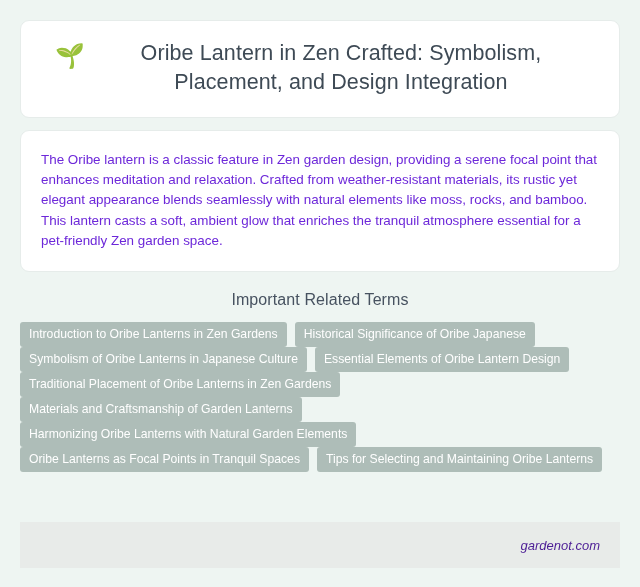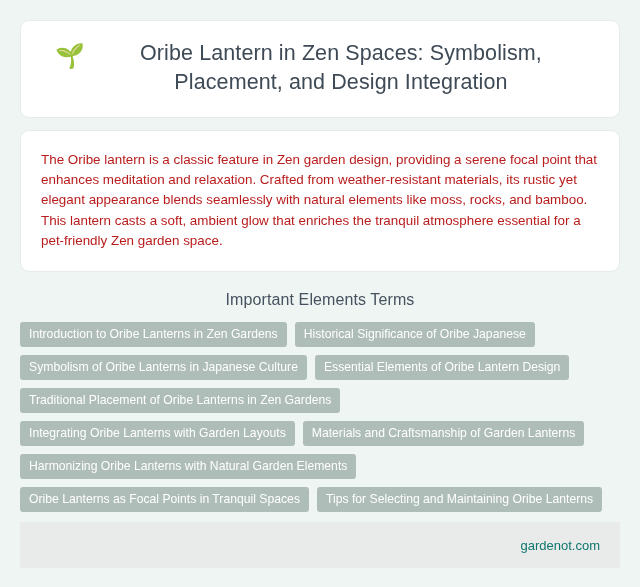--- a/index.html
+++ b/index.html
@@ -64,40 +64,40 @@
     border: 1px solid #e6ecea;
     border-radius: 9px;
     box-sizing: border-box;
     width: 600px;
     padding: 19px 20px 20px 20px;
   }
   .summary-text {
     margin: 0;
     font-size: 13.4px;
     line-height: 20.2px;
-    color: #b91c1c;
+    color: #6d28d9;
   }
 
   
   .terms-section {
     margin-top: 19px;
     width: 600px;
   }
   .terms-heading {
     margin: 0 0 13px 0;
     font-size: 16px;
     font-weight: 400;
     color: #475260;
     text-align: center;
     letter-spacing: 0.1px;
   }
   .terms-list {
     display: flex;
     flex-wrap: wrap;
-    gap: 8px 8px;
+    gap: 0 8px;
     align-content: flex-start;
   }
   .term-tag {
     background: #aebdb8;
     color: #ffffff;
     font-size: 12.2px;
     line-height: 14px;
     border-radius: 3px;
     padding: 5px 9px 6px 9px;
     white-space: nowrap;
@@ -114,48 +114,48 @@
     height: 46px;
     background: #e8ebe9;
     box-sizing: border-box;
     display: flex;
     align-items: center;
     justify-content: flex-end;
     padding-right: 20px;
   }
   .footer-domain {
     font-size: 13px;
-    color: #0f766e;
+    color: #4c1d95;
+    font-style: italic;
   }
 </style>
 </head>
 <body>
 
 <div class="page">
 
   <div class="title-card">
     <div class="title-row">
       <span class="title-emoji">🌱</span>
-      <h1 class="page-title">Oribe Lantern in Zen Spaces: Symbolism, Placement, and Design Integration</h1>
+      <h1 class="page-title">Oribe Lantern in Zen Crafted: Symbolism, Placement, and Design Integration</h1>
     </div>
   </div>
 
   <div class="summary-card">
     <p class="summary-text">The Oribe lantern is a classic feature in Zen garden design, providing a serene focal point that enhances meditation and relaxation. Crafted from weather-resistant materials, its rustic yet elegant appearance blends seamlessly with natural elements like moss, rocks, and bamboo. This lantern casts a soft, ambient glow that enriches the tranquil atmosphere essential for a pet-friendly Zen garden space.</p>
   </div>
 
   <div class="terms-section">
-    <h2 class="terms-heading">Important Elements Terms</h2>
+    <h2 class="terms-heading">Important Related Terms</h2>
     <div class="terms-list">
       <span class="term-tag">Introduction to Oribe Lanterns in Zen Gardens</span>
       <span class="term-tag">Historical Significance of Oribe Japanese</span>
       <span class="term-tag">Symbolism of Oribe Lanterns in Japanese Culture</span>
       <span class="term-tag">Essential Elements of Oribe Lantern Design</span>
       <span class="term-tag">Traditional Placement of Oribe Lanterns in Zen Gardens</span>
-      <span class="term-tag">Integrating Oribe Lanterns with Garden Layouts</span>
       <span class="term-tag">Materials and Craftsmanship of Garden Lanterns</span>
       <span class="term-tag">Harmonizing Oribe Lanterns with Natural Garden Elements</span>
       <span class="term-tag">Oribe Lanterns as Focal Points in Tranquil Spaces</span>
       <span class="term-tag">Tips for Selecting and Maintaining Oribe Lanterns</span>
     </div>
   </div>
 
   <div class="site-footer">
     <span class="footer-domain">gardenot.com</span>
   </div>

